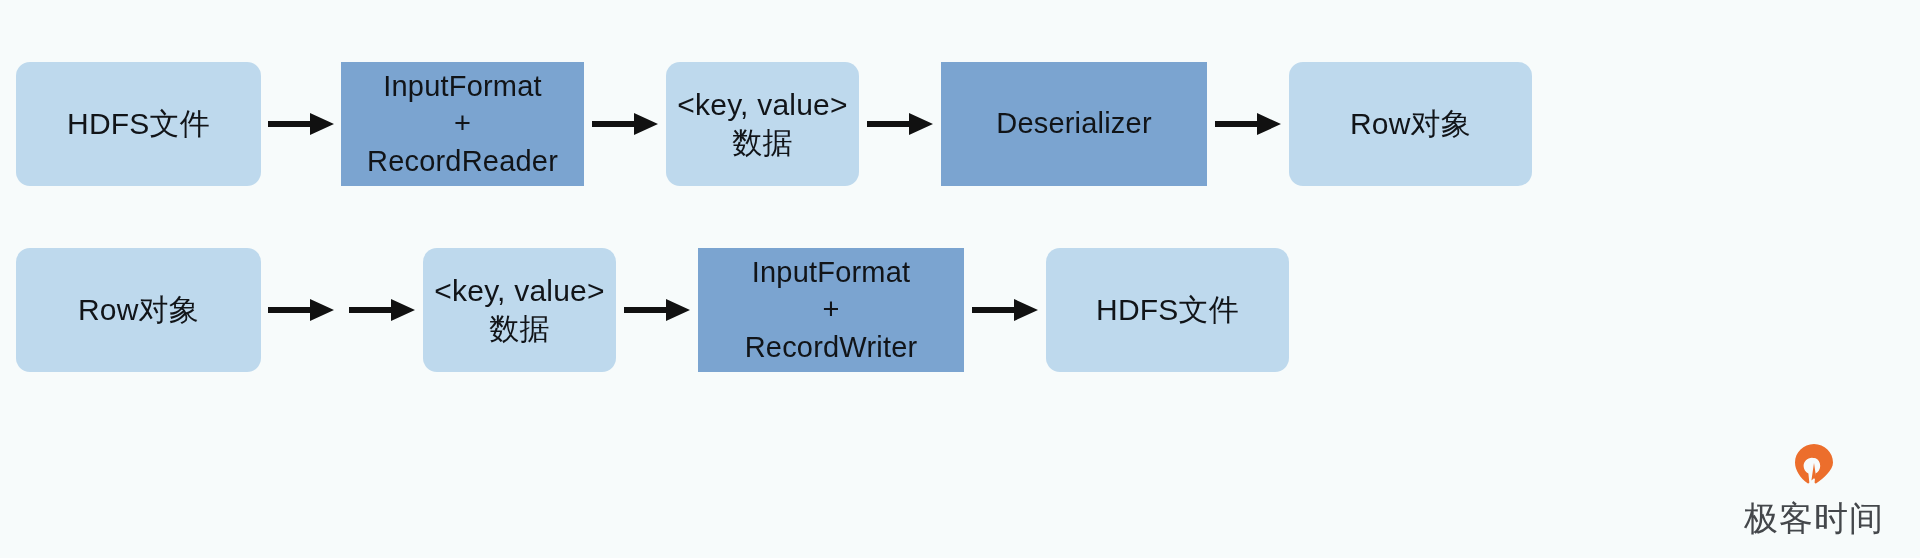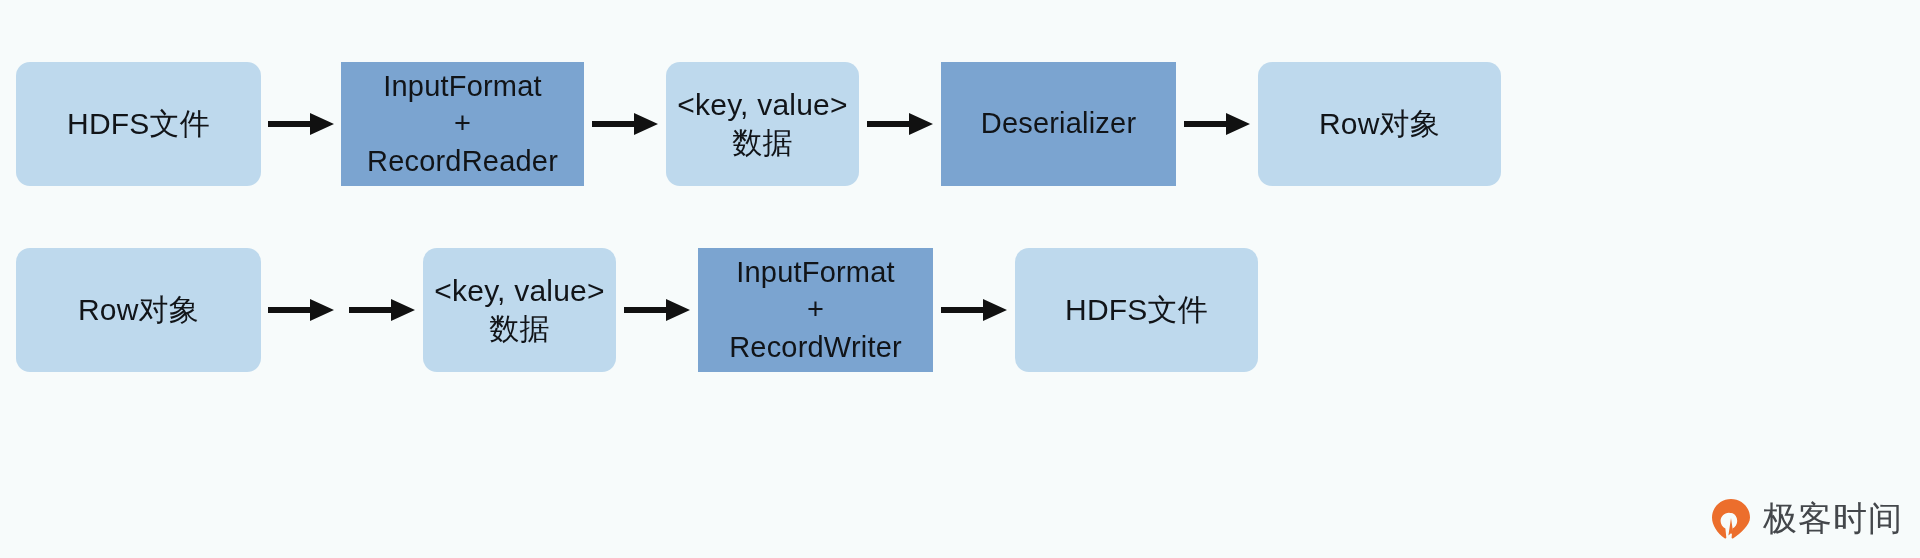--- a/index.html
+++ b/index.html
@@ -54,21 +54,21 @@
   .node.proc {
     background: #7ba4d0;
     border-radius: 0;
     font-size: 29px;
   }
 
   
   .w-a { width: 245px; }
   .w-b { width: 243px; }
   .w-c { width: 193px; }
-  .w-d { width: 235px; }
+  .w-d { width: 266px; }
   .w-e { width: 243px; }
 
   .gap-a { width: 80px; }
   .gap-b { width: 82px; }
   .gap-c { width: 82px; }
   .gap-d { width: 82px; }
 
   .lead { width: 16px; flex: 0 0 auto; }
 
   .arrow {
@@ -76,26 +76,27 @@
     height: 124px;
     display: flex;
     align-items: center;
     justify-content: center;
   }
   .arrow svg { display: block; }
 
   
   #watermark {
     position: absolute;
-    right: 17px;
+    right: 36px;
     bottom: 16px;
     display: flex;
     align-items: center;
     gap: 10px;
     opacity: 0.97;
+    flex-direction: column;
   }
   #watermark .mark {
     width: 44px;
     height: 44px;
     flex: 0 0 auto;
   }
   #watermark .wm-text {
     font-size: 34px;
     color: #3f4246;
     letter-spacing: 1px;

